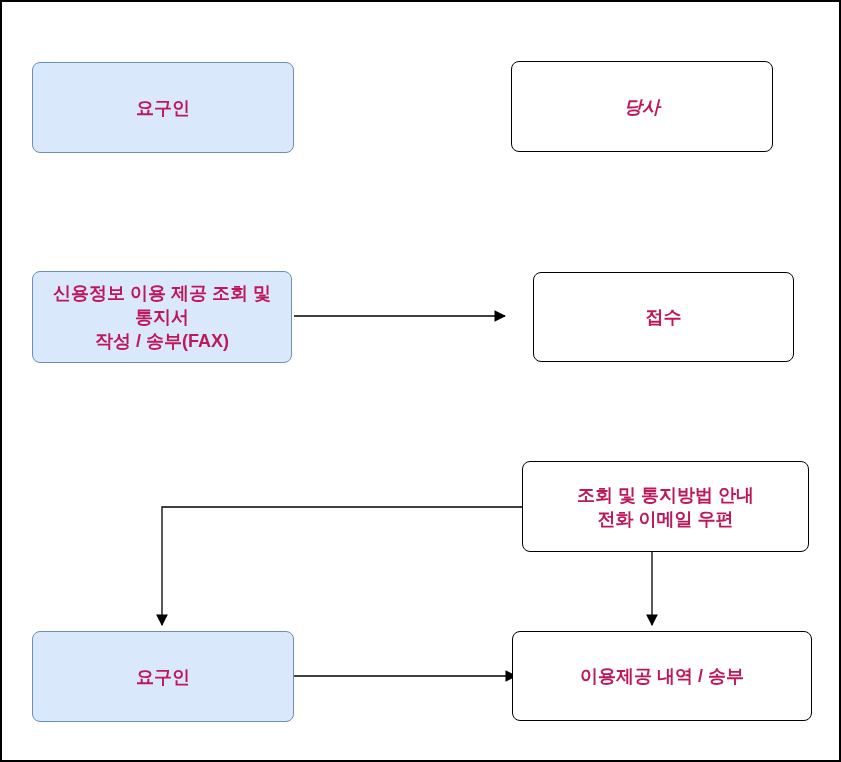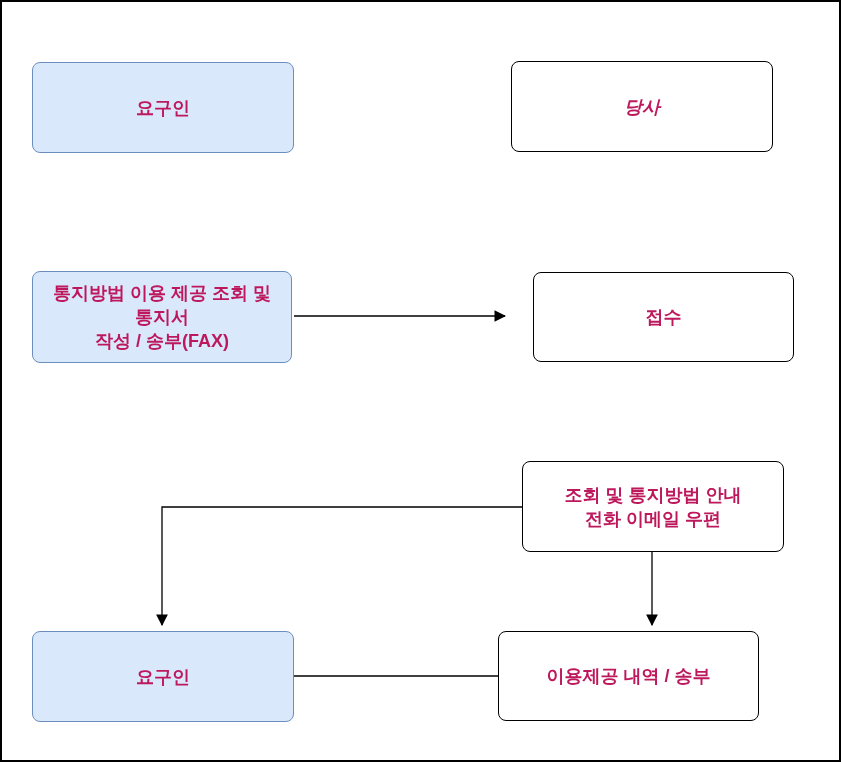--- a/index.html
+++ b/index.html
@@ -45,23 +45,23 @@
     border: 1.5px solid #6c8ebf;
   }
   .node.white {
     background: #ffffff;
     border: 1.3px solid #000000;
   }
   .n-requester-top  { left: 30px;  top: 60px;  width: 262px; height: 91px; }
   .n-company        { left: 509px; top: 59px;  width: 262px; height: 91px; font-style: italic; }
   .n-notice-form    { left: 30px;  top: 269px; width: 260px; height: 92px; }
   .n-receipt        { left: 531px; top: 270px; width: 261px; height: 90px; }
-  .n-guide          { left: 520px; top: 459px; width: 262px; height: 91px; }
+  .n-guide          { left: 520px; top: 459px; width: 287px; height: 91px; }
   .n-requester-bottom { left: 30px; top: 629px; width: 262px; height: 91px; }
-  .n-usage-history  { left: 496px; top: 629px; width: 261px; height: 90px; }
+  .n-usage-history  { left: 510px; top: 629px; width: 300px; height: 90px; }
 </style>
 </head>
 <body>
 
 <div class="canvas">
 
   <svg class="edges-layer" width="841" height="762" viewBox="0 0 841 762" xmlns="http://www.w3.org/2000/svg">
     <defs>
       <marker id="arrowhead" viewBox="0 0 10 10" refX="9" refY="5" markerWidth="9" markerHeight="9" orient="auto-start-reverse">
         <path d="M 0 0 L 10 5 L 0 10 z" fill="#000000"></path>
@@ -75,21 +75,21 @@
 
   <div class="node blue n-requester-top">
     <span>요구인</span>
   </div>
 
   <div class="node white n-company">
     <span>당사</span>
   </div>
 
   <div class="node blue n-notice-form">
-    <span>통지방법 이용 제공 조회 및
+    <span>신용정보 이용 제공 조회 및
 통지서
 작성 / 송부(FAX)</span>
   </div>
 
   <div class="node white n-receipt">
     <span>접수</span>
   </div>
 
   <div class="node white n-guide">
     <span>조회 및 통지방법 안내

